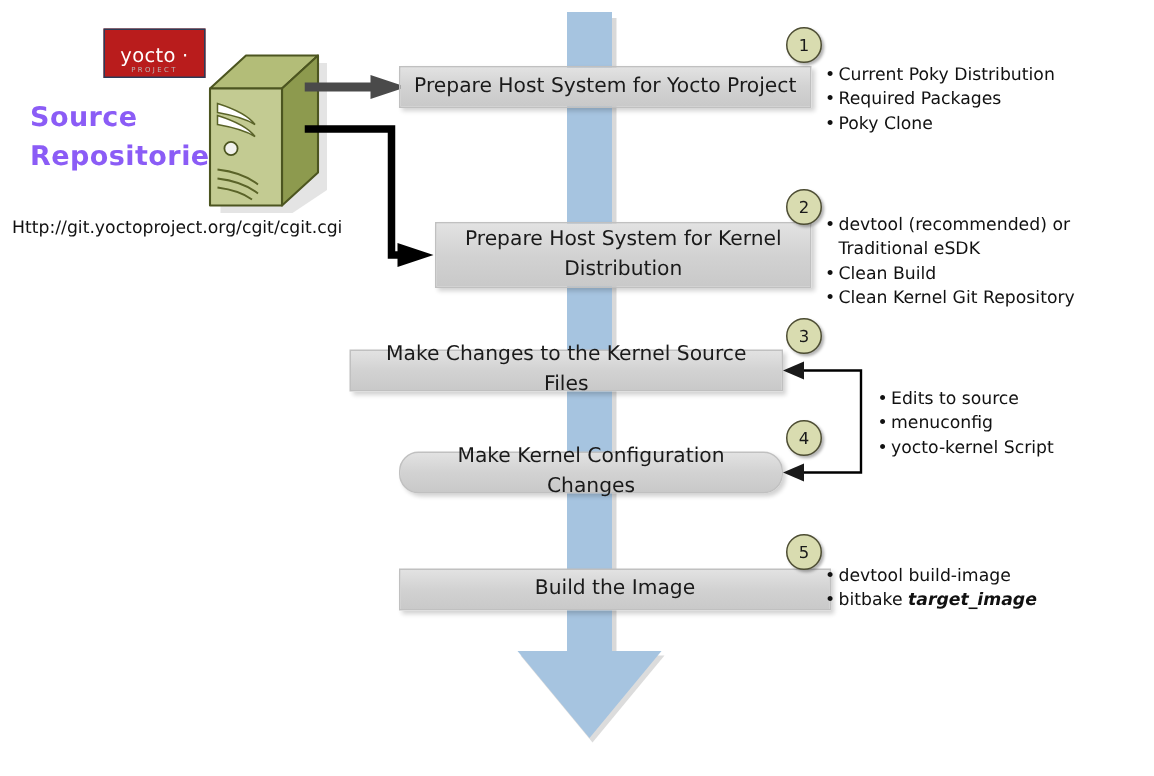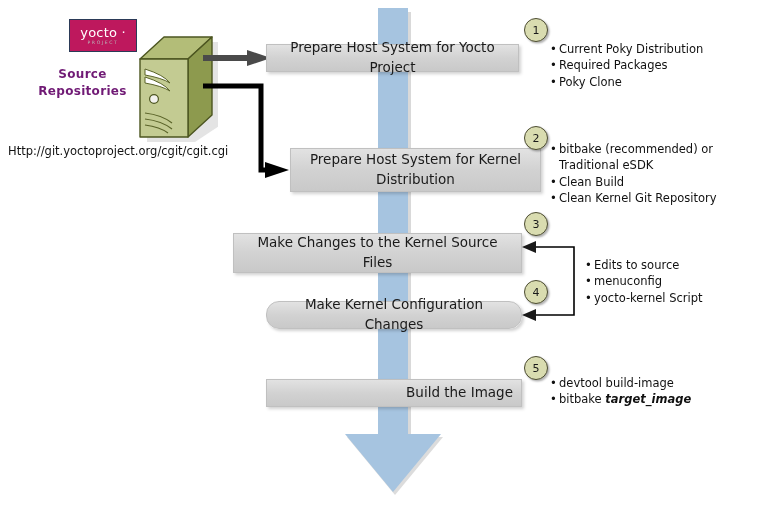--- a/index.html
+++ b/index.html
@@ -85,47 +85,47 @@
     color: #111;
   }
   .bullets .btxt {
     flex: 1 1 auto;
   }
   .bullets .btxt i { font-style: italic; font-weight: bold; }
 
   
   .logo {
     position: absolute;
-    background: #be185d;
+    background: #b91c1c;
     border: 1px solid #2b3a57;
     display: flex;
     flex-direction: column;
     align-items: center;
-    justify-content: center;
+    justify-content: flex-end;
     box-sizing: border-box;
   }
   .logo .logo-main {
     color: #ffffff;
     font-size: 13px;
     letter-spacing: 0.2px;
     line-height: 1;
   }
   .logo .logo-sub {
     color: #b9b9b9;
     font-size: 4.6px;
     letter-spacing: 1.6px;
     margin-top: 2px;
     line-height: 1;
   }
   .src-label {
     position: absolute;
     font-weight: bold;
-    font-size: 12px;
-    color: #701a75;
-    text-align: center;
+    font-size: 18px;
+    color: #8b5cf6;
+    text-align: left;
     line-height: 1.45;
     letter-spacing: 0.3px;
   }
   .url-label {
     position: absolute;
     font-size: 11.5px;
     color: #111111;
     white-space: nowrap;
   }
 
@@ -191,38 +191,38 @@
     </svg>
   </div>
 
   <div class="conn" style="left:203px; top:82px; width:90px; height:100px;">
     <svg width="90" height="100" viewBox="0 0 90 100" xmlns="http://www.w3.org/2000/svg">
       <polyline points="0,4 58,4 58,88 66,88" fill="none" stroke="#000000" stroke-width="5"></polyline>
       <polygon points="62,80 86,88 62,96" fill="#000000"></polygon>
     </svg>
   </div>
 
-  <div class="pbox" style="left:266px; top:44px; width:253px; height:28px;">
+  <div class="pbox" style="left:266px; top:44px; width:275px; height:28px;">
     <span>Prepare Host System for Yocto Project</span>
   </div>
 
   <div class="pbox" style="left:290px; top:148px; width:251px; height:44px; flex-direction:column;">
     <span>Prepare Host System for Kernel</span>
     <span>Distribution</span>
   </div>
 
-  <div class="pbox" style="left:233px; top:233px; width:289px; height:40px;">
+  <div class="pbox" style="left:233px; top:233px; width:289px; height:28px;">
     <span>Make Changes to the Kernel Source Files</span>
   </div>
 
   <div class="pbox" style="left:266px; top:301px; width:256px; height:28px;border-radius:13px;">
     <span>Make Kernel Configuration Changes</span>
   </div>
 
-  <div class="pbox" style="left:266px; top:379px; width:256px; height:28px;justify-content:flex-end;">
+  <div class="pbox" style="left:266px; top:379px; width:288px; height:28px;">
     <span>Build the Image</span>
   </div>
 
   <div class="conn" style="left:520px; top:237px; width:62px; height:90px;">
     <svg width="62" height="90" viewBox="0 0 62 90" xmlns="http://www.w3.org/2000/svg">
       <polyline points="12,10 54,10 54,78 12,78" fill="none" stroke="#000000" stroke-width="1.6"></polyline>
       <polygon points="16,4 2,10 16,16" fill="#1a1a1a"></polygon>
       <polygon points="16,72 2,78 16,84" fill="#1a1a1a"></polygon>
     </svg>
   </div>
@@ -254,21 +254,21 @@
     </div>
     <div class="bl">
       <span class="dot">•</span>
       <span class="btxt">Poky Clone</span>
     </div>
   </div>
 
   <div class="bullets" style="left:550px; top:141px; width:178px;">
     <div class="bl">
       <span class="dot">•</span>
-      <span class="btxt">bitbake (recommended) or Traditional eSDK</span>
+      <span class="btxt">devtool (recommended) or Traditional eSDK</span>
     </div>
     <div class="bl">
       <span class="dot">•</span>
       <span class="btxt">Clean Build</span>
     </div>
     <div class="bl">
       <span class="dot">•</span>
       <span class="btxt">Clean Kernel Git Repository</span>
     </div>
   </div>

